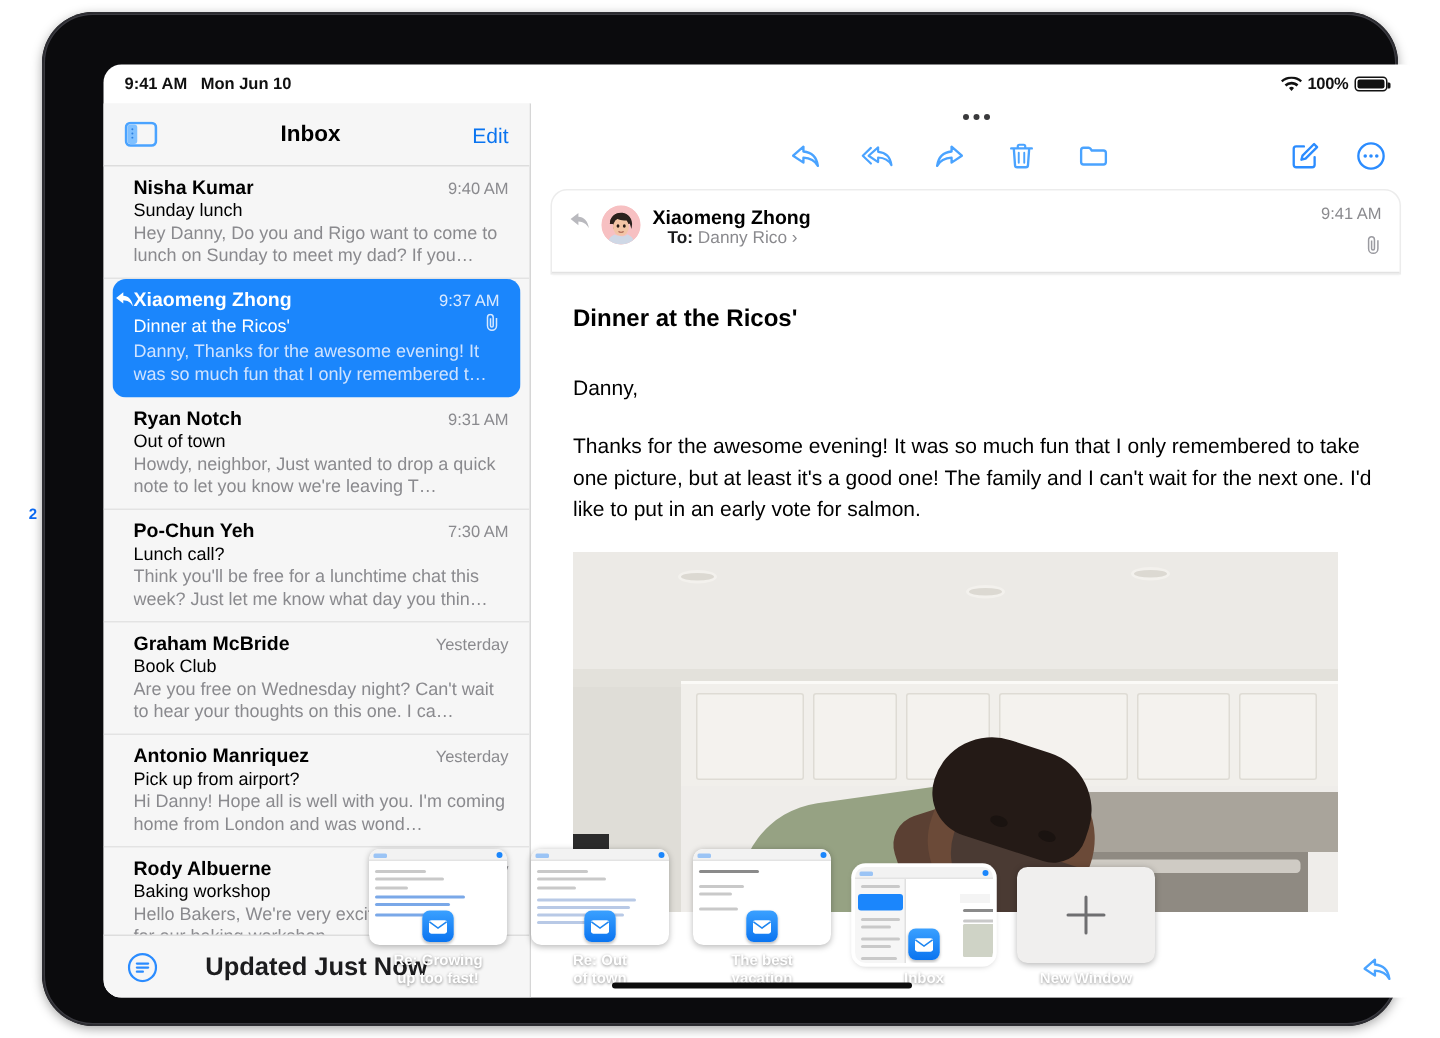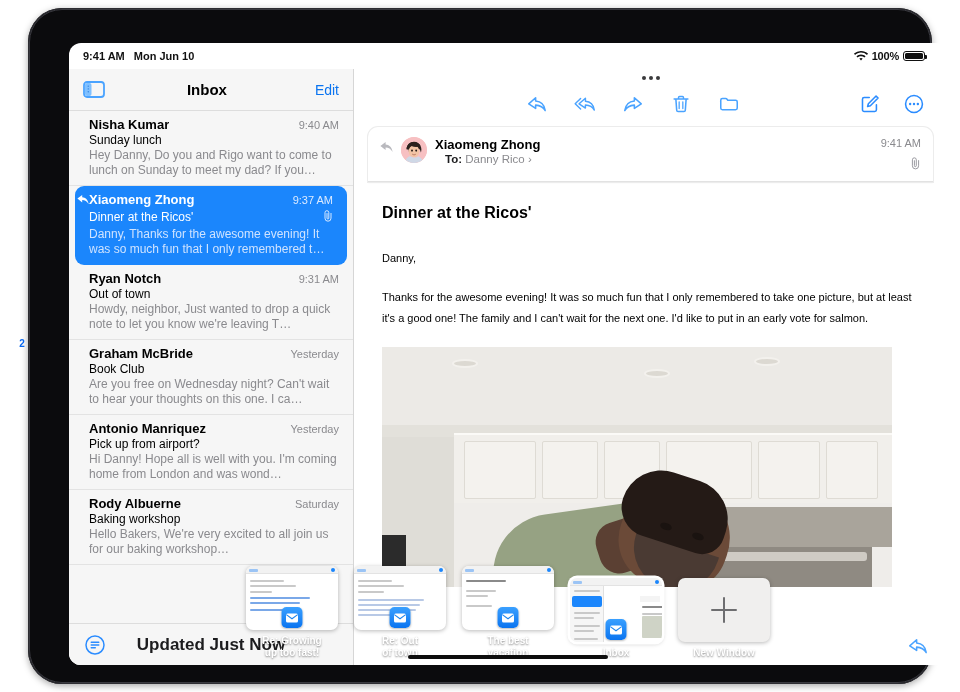--- a/index.html
+++ b/index.html
@@ -211,21 +211,21 @@
 
   #message-body {
     flex: 1; overflow: hidden;
     padding: 22px 24px 0 28px;
   }
   #body-subject {
     font-size: 16px; font-weight: 700; color: #000;
     margin-bottom: 26px;
   }
   .body-para {
-    font-size: 11px; color: #000; line-height: 21px;
+    font-size: 14px; color: #000; line-height: 21px;
     margin-bottom: 18px;
   }
 
   
   #body-photo {
     width: 510px; height: 240px;
     position: relative; overflow: hidden;
     background: #e9e8e4;
   }
   .ph-ceiling { position:absolute; left:0; top:0; width:100%; height:78px; background:#eceae6; }
@@ -424,20 +424,30 @@
             <div class="msg-top">
               <div class="msg-sender">Ryan Notch</div>
               <div class="msg-time">9:31 AM</div>
             </div>
             <div class="msg-subject-line">
               <div class="msg-subject">Out of town</div>
             </div>
             <div class="msg-preview">Howdy, neighbor, Just wanted to drop a quick note to let you know we're leaving T…</div>
           </div>
 
+          <div class="msg-row">
+            <div class="msg-top">
+              <div class="msg-sender">Po-Chun Yeh</div>
+              <div class="msg-time">7:30 AM</div>
+            </div>
+            <div class="msg-subject-line">
+              <div class="msg-subject">Lunch call?</div>
+            </div>
+            <div class="msg-preview">Think you'll be free for a lunchtime chat this week? Just let me know what day you thin…</div>
+          </div>
 
           <div class="msg-row">
             <div class="msg-top">
               <div class="msg-sender">Graham McBride</div>
               <div class="msg-time">Yesterday</div>
             </div>
             <div class="msg-subject-line">
               <div class="msg-subject">Book Club</div>
             </div>
             <div class="msg-preview">Are you free on Wednesday night? Can't wait to hear your thoughts on this one. I ca…</div>

